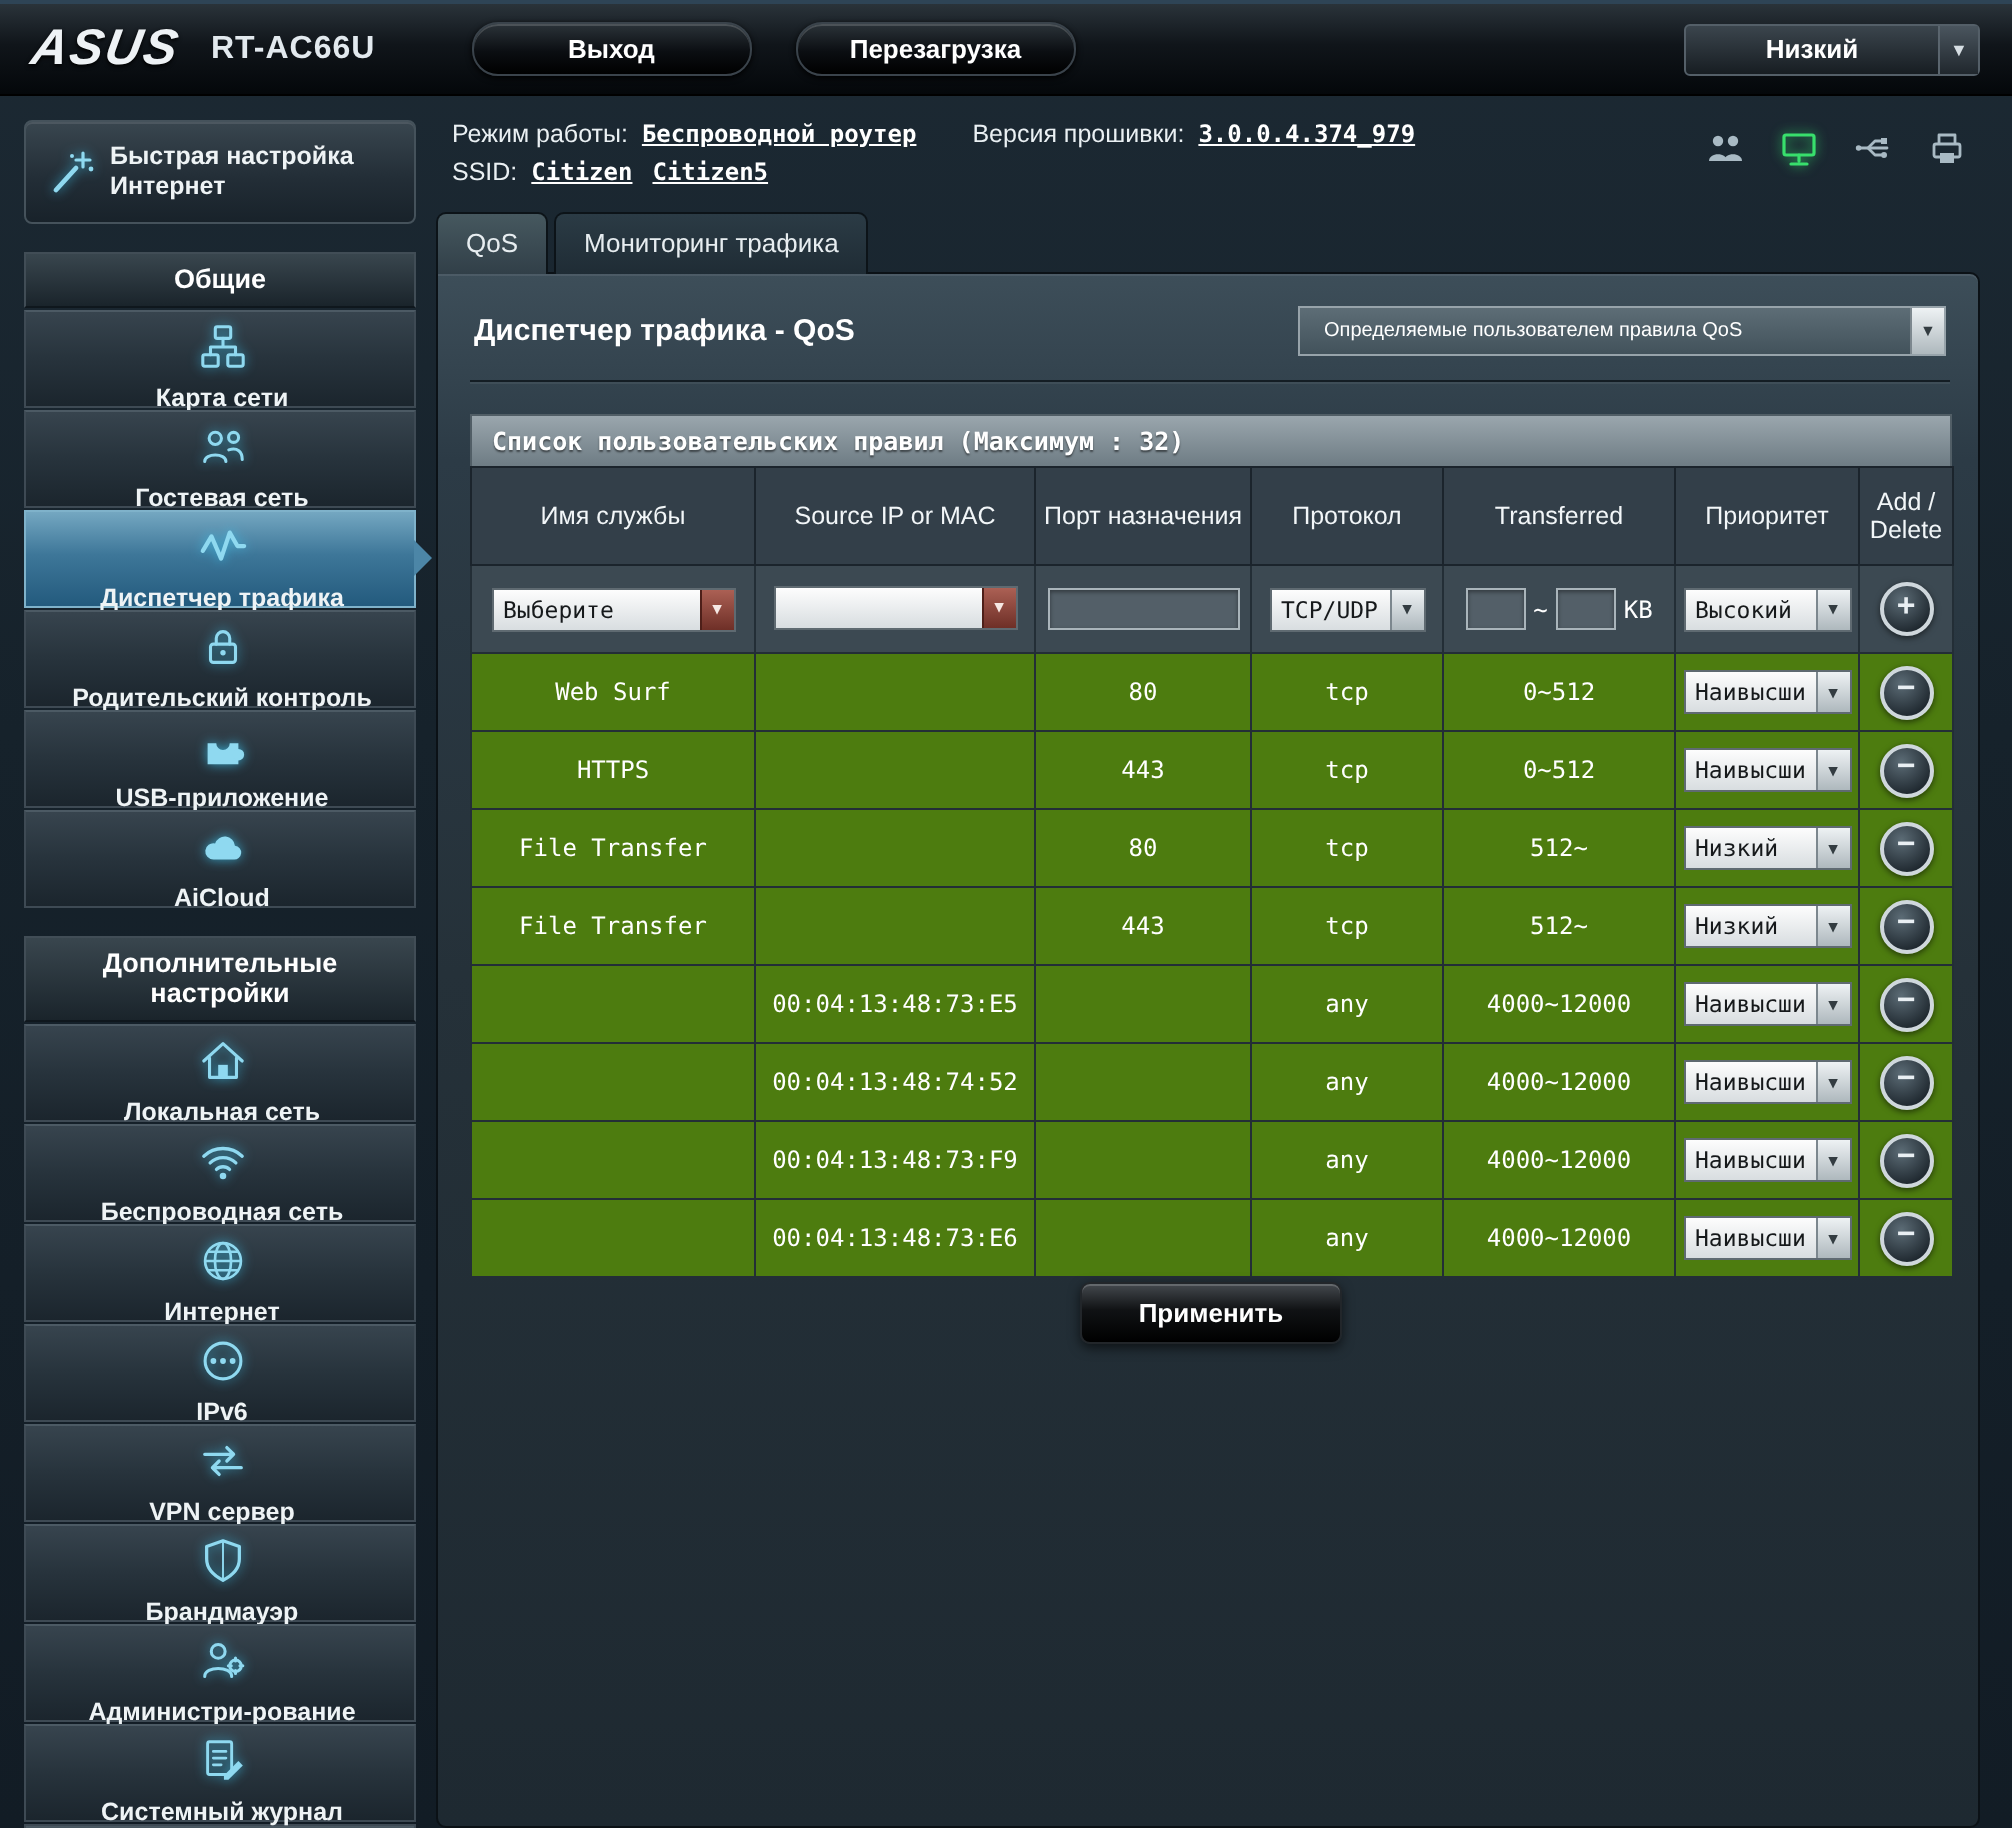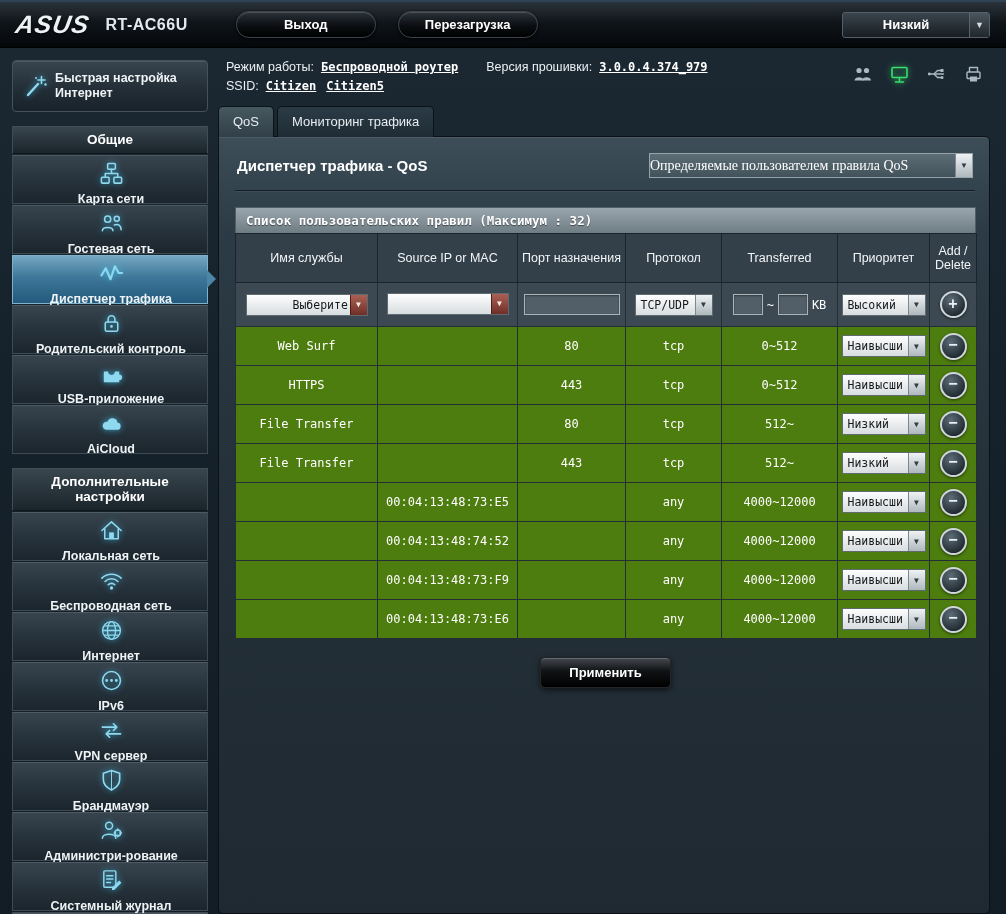--- a/index.html
+++ b/index.html
@@ -77,22 +77,22 @@
   
   .panel { flex:1; margin-top:-1px;
     background:linear-gradient(180deg,#3d4e59 0%,#2c3b46 12%,#253139 45%,#1e2931 100%);
     border:1px solid #0b1116; border-radius:0 5px 5px 5px; padding:12px 14px 0 16px;
     box-shadow:inset 0 1px 0 rgba(255,255,255,.08); }
   .title-row { display:flex; align-items:center; justify-content:space-between;
     padding:4px 2px 12px 2px; border-bottom:1px solid #141d24; box-shadow:0 1px 0 rgba(255,255,255,.06);gap:36px; }
   .page-title { font-weight:700; font-size:15px; color:#fff; }
   .qos-sel { width:324px; height:25px; display:flex; align-items:stretch; cursor:pointer;
     background:linear-gradient(180deg,#5d6d76,#42525b); border:1px solid #97a3aa; color:#fff; }
-  .qos-sel .sel-text { flex:1; display:flex; align-items:center; padding:0 0;
-    font-family:Liberation Serif, serif; font-size:14px; white-space:nowrap; overflow:hidden; }
+  .qos-sel .sel-text { flex:1; display:flex; align-items:center; padding:0 12px;
+    font-family:Liberation Sans, sans-serif; font-size:10px; white-space:nowrap; overflow:hidden; }
 
   .table-wrap { width:741px; margin-top:16px; }
   .table-title { padding:5px 10px; background:linear-gradient(180deg,#9aa6ad,#6e7c84);
     border:1px solid #515e66; border-bottom:none; color:#fff; font-weight:700; font-size:12.5px;
     font-family:"DejaVu Sans Mono", monospace; text-shadow:0 1px 1px rgba(0,0,0,.5); }
 
   table { width:741px; border-collapse:collapse; table-layout:fixed; background:#46545d;
     border:1px solid #161f26; }
   th { background:#333f49; border:1px solid #1b242c; color:#f2f6f8; font-weight:400;
     font-size:12.5px; height:49px; padding:2px; }
@@ -109,33 +109,33 @@
 
   .sel { display:inline-flex; align-items:stretch; height:22px; cursor:pointer;
     background:linear-gradient(180deg,#fdfdfd,#d8dde0); border:1px solid #5f6a71;
     color:#16191b; font-family:"DejaVu Sans Mono", monospace; font-size:11.5px; }
   .sel .sel-text { flex:1; display:flex; align-items:center; padding:0 5px; overflow:hidden;
     white-space:nowrap; text-align:left; }
   .arr { width:17px; display:flex; align-items:center; justify-content:center; font-size:8px; }
   .arr::before { content:"▼"; }
   .arr.gray { background:linear-gradient(180deg,#eef2f4,#aeb8bd); border-left:1px solid #7c878e; color:#333c41; }
   .arr.red { background:linear-gradient(180deg,#ab6054,#6e2f27); border-left:1px solid #4e1f19; color:#f6e8e4; }
-  .w-service, .w-source { width:122px;padding-left:41px; }
+  .w-service, .w-source { width:122px; }
   .w-proto { width:78px; }
   .w-prio { width:84px; }
 
   .cbtn { width:27px; height:27px; border-radius:50%; border:2px solid #cfd7dc;
     background:radial-gradient(circle at 38% 30%, #5c6c76, #1e272e 78%);
     color:#e9eff3; display:inline-flex; align-items:center; justify-content:center;
     font-weight:700; font-size:16px; line-height:1; cursor:pointer; padding:0;
     box-shadow:0 1px 3px rgba(0,0,0,.55); }
   .cbtn.add::before { content:"+"; margin-top:-2px; }
   .cbtn.remove::before { content:"−"; margin-top:-2px; }
 
-  .apply-btn { display:block; margin:18px auto 0; padding:7px 28px;
+  .apply-btn { display:block; margin:2px auto 0; padding:7px 28px;
     background:linear-gradient(180deg,#44494e 0%,#101214 45%,#000 100%);
     border:1px solid #22262a; border-radius:5px; color:#fff; font-weight:700; font-size:13px;
     cursor:pointer; box-shadow:0 2px 6px rgba(0,0,0,.6), inset 0 1px 0 rgba(255,255,255,.18); }
 
   svg { display:block; }
 </style>
 </head>
 <body>
 
 <div class="page">

